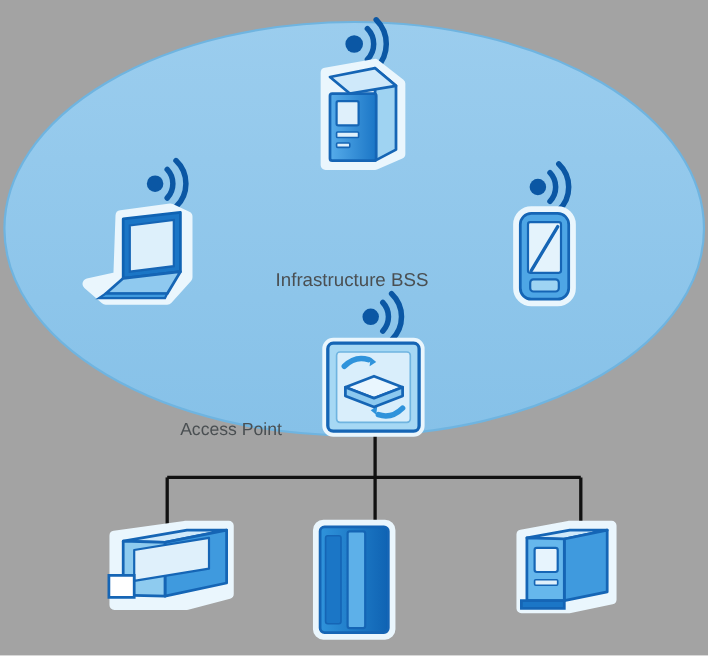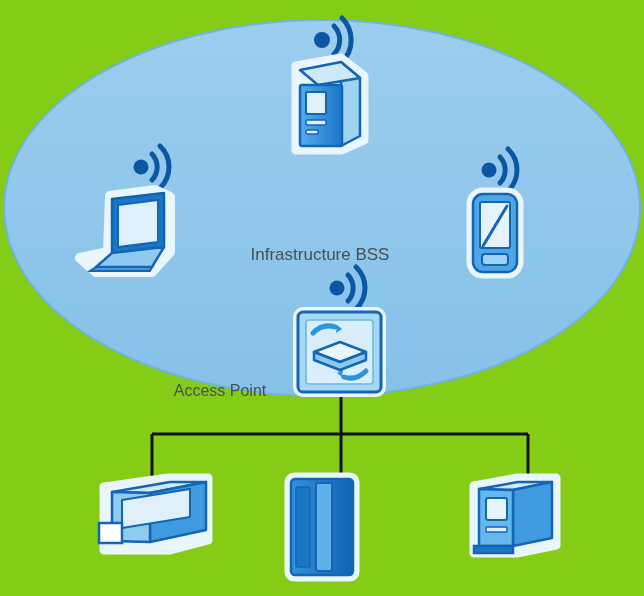--- a/index.html
+++ b/index.html
@@ -10,21 +10,21 @@
   body {
     width: 644px;
     height: 596px;
     font-family: "Liberation Sans", sans-serif;
     overflow: hidden;
   }
   #stage {
     position: relative;
     width: 644px;
     height: 596px;
-    background: #84cc16;
+    background: #a3a3a3;
   }
   svg.diagram {
     position: absolute;
     left: 0;
     top: 0;
     width: 644px;
     height: 596px;
     display: block;
   }
   .label-text {
@@ -36,21 +36,21 @@
     line-height: 1.35;
     user-select: none;
   }
   #bss-label {
     left: 190px;
     top: 198px;
     width: 260px;
     font-size: 17px;
   }
   #ap-label {
-    left: 140px;
+    left: 130px;
     top: 337px;
     width: 160px;
     font-size: 16px;
   }
 </style>
 </head>
 <body>
 
 <div id="stage">
 

